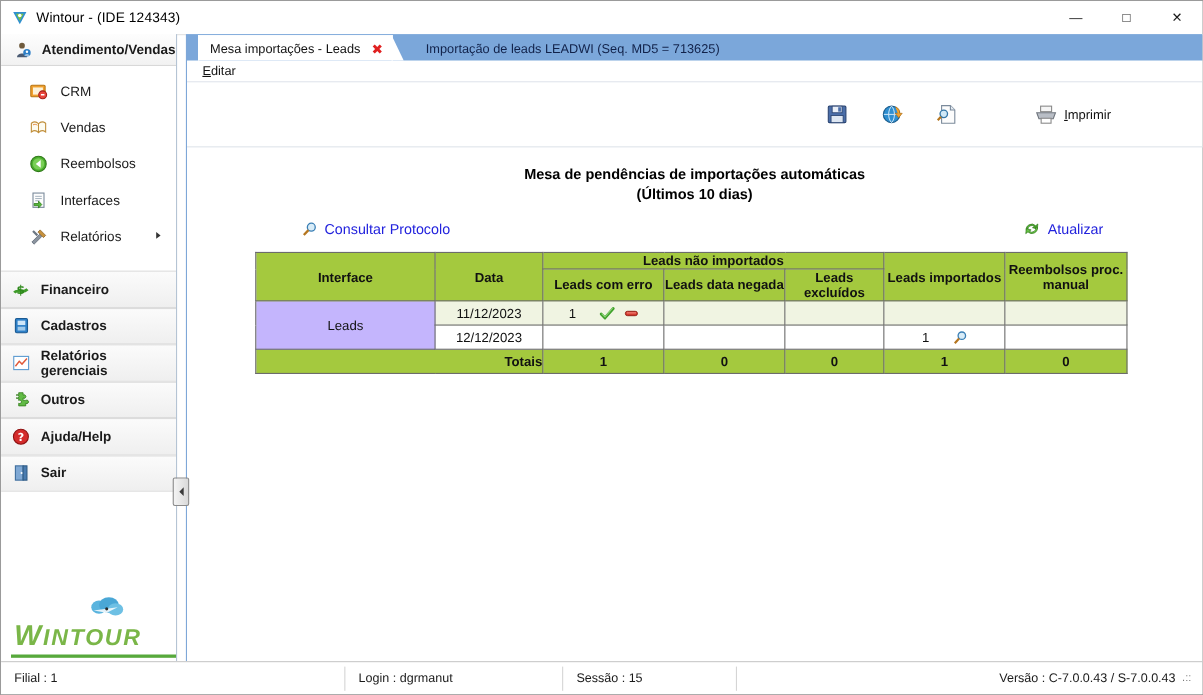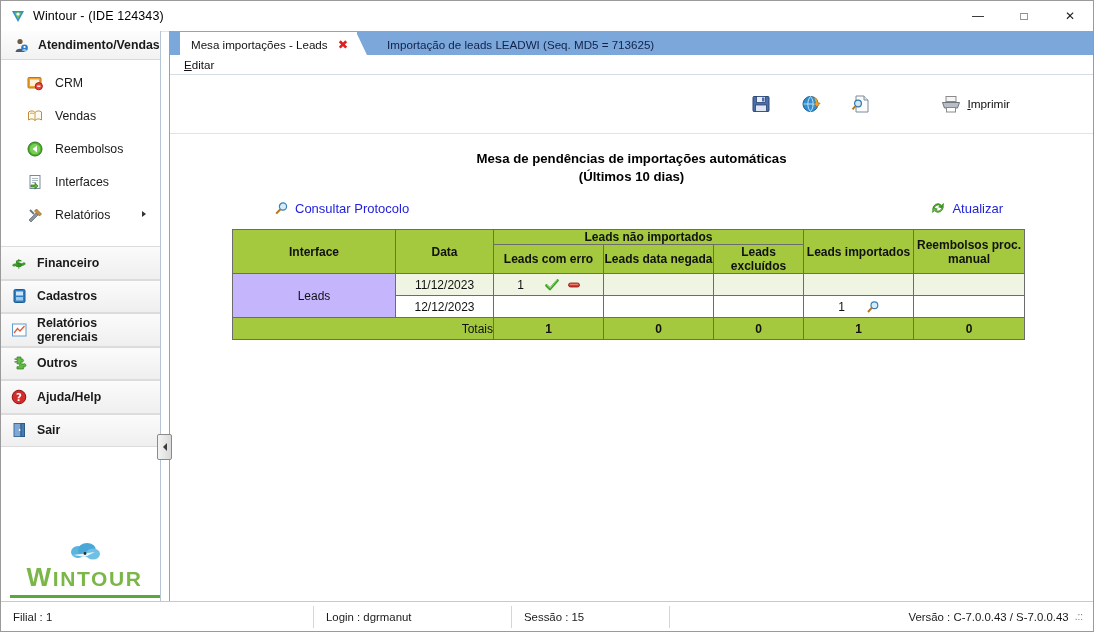--- a/index.html
+++ b/index.html
@@ -98,23 +98,23 @@
   }
   .collapse-handle:after {
     content: "";
     width: 0; height: 0;
     border-right: 4px solid #3a3a3a;
     border-top: 4px solid transparent;
     border-bottom: 4px solid transparent;
   }
 
   .logo-wrap {
-    position: absolute; left: 0; bottom: 8px;
+    position: absolute; left: 12px; bottom: 8px;
     width: 167px;
-    text-align: center;
+    font-style: italic;
   }
   .logo-cloud { margin-bottom: -2px; }
   .logo-text {
     font-family: "Liberation Sans", sans-serif;
     font-size: 21px; font-weight: bold;
     color: #7ab648; letter-spacing: 1.6px;
   }
   .logo-text .big { font-size: 26px; }
   .logo-rule {
     margin: 2px auto 0; width: 150px; height: 3px;
@@ -243,21 +243,21 @@
     background: #ffffff;
   }
   tr.row-alt td.cell { background: #f0f4e2; }
   td.iface {
     background: #c4b5fd;
     text-align: center;
     vertical-align: middle;
   }
   td.totals-lbl {
     background: #a4c93e;
-    font-weight: normal;
+    font-weight: bold;
     text-align: right;
     padding-right: 8px;
     height: 21px;
   }
   td.totals-val {
     background: #a4c93e;
     font-weight: bold;
     text-align: center;
     height: 21px;
   }

